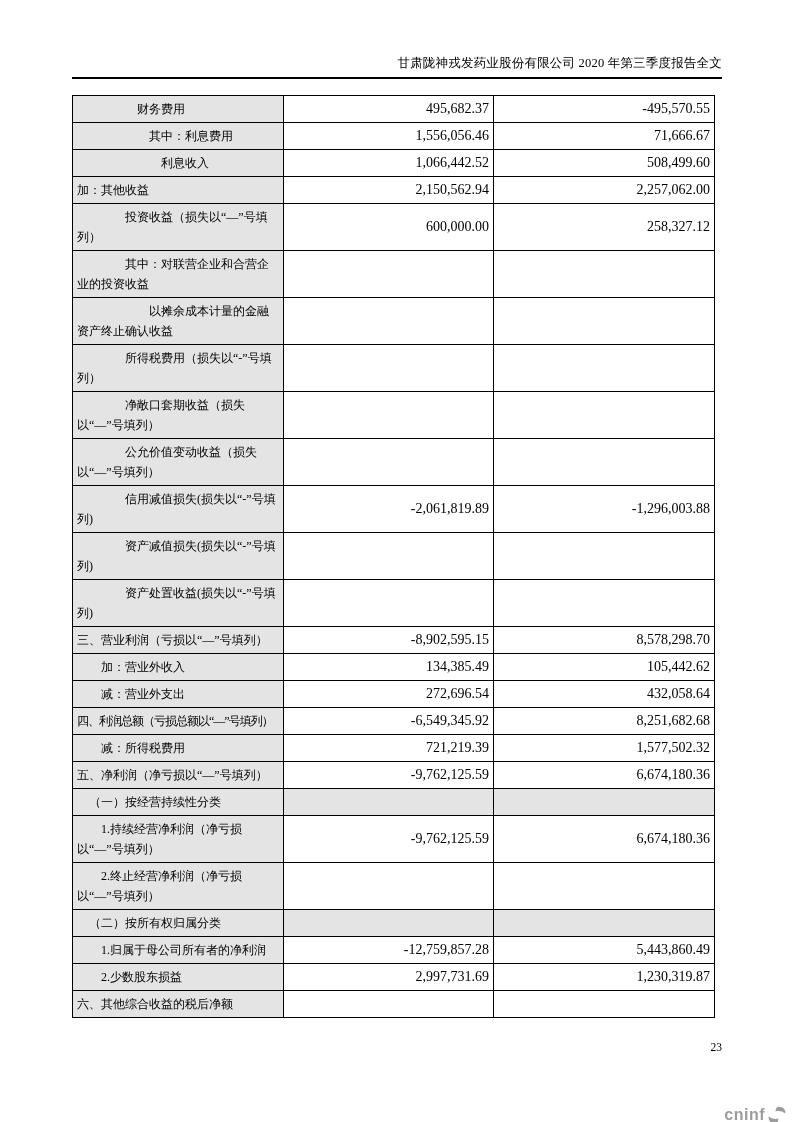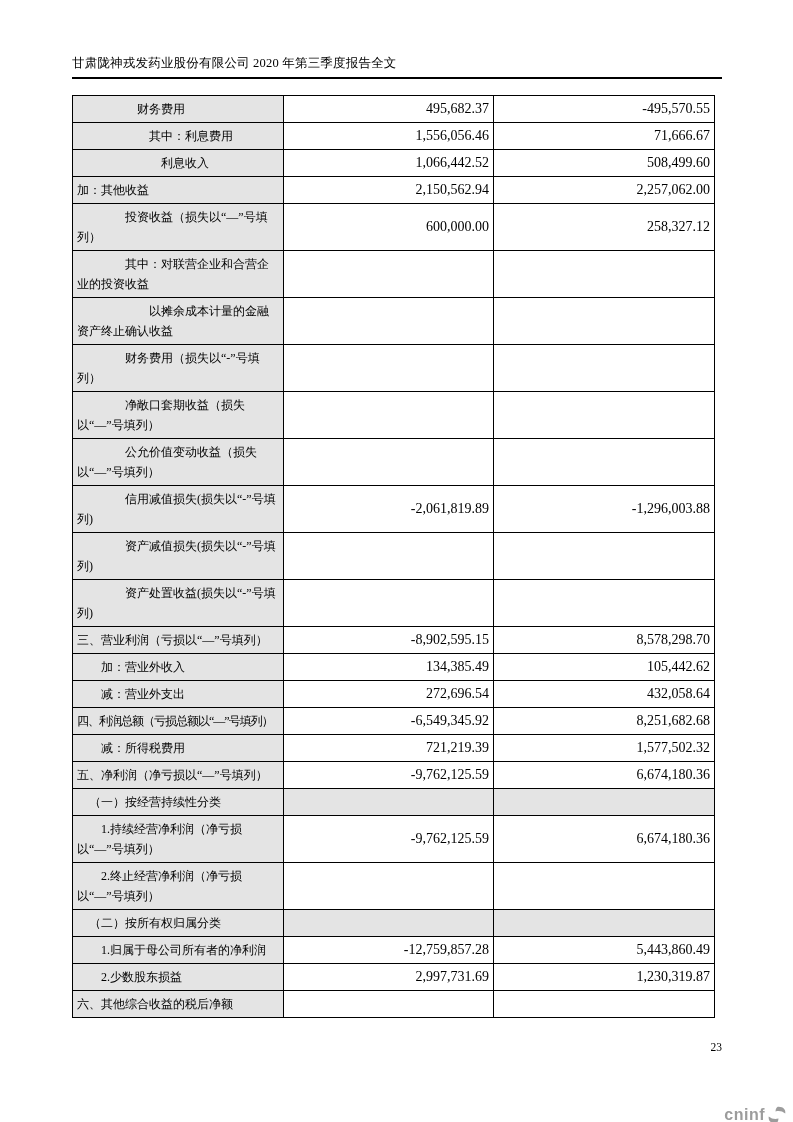--- a/index.html
+++ b/index.html
@@ -15,21 +15,21 @@
     overflow: hidden;
     font-family: "Liberation Serif", "DejaVu Serif", serif;
     color: #000000;
   }
   
   .header-title {
     position: absolute;
     top: 55px;
     left: 72px;
     width: 650px;
-    text-align: left;
+    text-align: right;
     font-size: 12.5px;
     line-height: 17px;
     letter-spacing: 0.2px;
     white-space: nowrap;
   }
   .header-rule {
     position: absolute;
     top: 77px;
     left: 72px;
     width: 650px;
@@ -164,21 +164,21 @@
           <td class="label-cell">　　　　其中：对联营企业和合营企业的投资收益</td>
           <td class="value-cell"></td>
           <td class="value-cell"></td>
         </tr>
         <tr>
           <td class="label-cell">　　　　　　以摊余成本计量的金融资产终止确认收益</td>
           <td class="value-cell"></td>
           <td class="value-cell"></td>
         </tr>
         <tr>
-          <td class="label-cell">　　　　财务费用（损失以“-”号填列）</td>
+          <td class="label-cell">　　　　所得税费用（损失以“-”号填列）</td>
           <td class="value-cell"></td>
           <td class="value-cell"></td>
         </tr>
         <tr>
           <td class="label-cell">　　　　净敞口套期收益（损失以“—”号填列）</td>
           <td class="value-cell"></td>
           <td class="value-cell"></td>
         </tr>
         <tr>
           <td class="label-cell">　　　　公允价值变动收益（损失以“—”号填列）</td>

